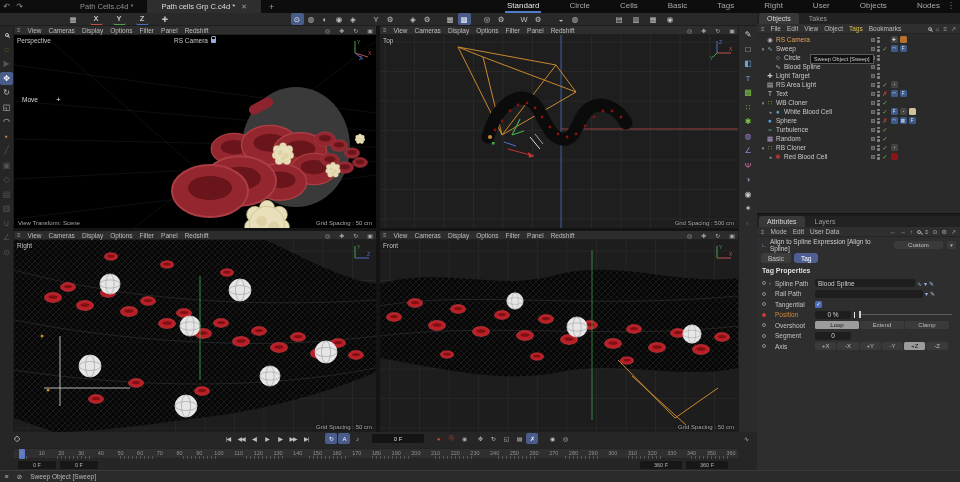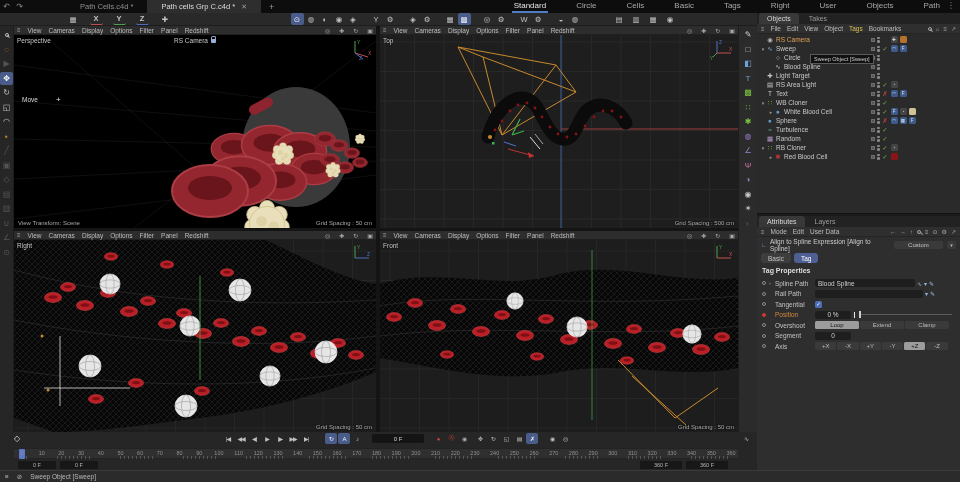--- a/index.html
+++ b/index.html
@@ -172,21 +172,21 @@
     </div>
   <div id="mode-tabs">
       <div class="mode active">Standard</div>
       <div class="mode">Circle</div>
       <div class="mode">Cells</div>
       <div class="mode">Basic</div>
       <div class="mode">Tags</div>
       <div class="mode">Right</div>
       <div class="mode">User</div>
       <div class="mode">Objects</div>
-      <div class="mode">Path</div>
+      <div class="mode">Nodes</div>
     </div>
   <span id="ovfl">⋮</span>
 </div>
 
 <div id="toolbar" class="abs">
   <div id="tb-left">
       <div class="tbtn">▦</div>
       <div class="tbtn axisbtn" style="border-bottom-color: rgb(192, 80, 77);">X</div>
       <div class="tbtn axisbtn" style="border-bottom-color: rgb(78, 162, 78);">Y</div>
       <div class="tbtn axisbtn" style="border-bottom-color: rgb(78, 111, 192);">Z</div>

